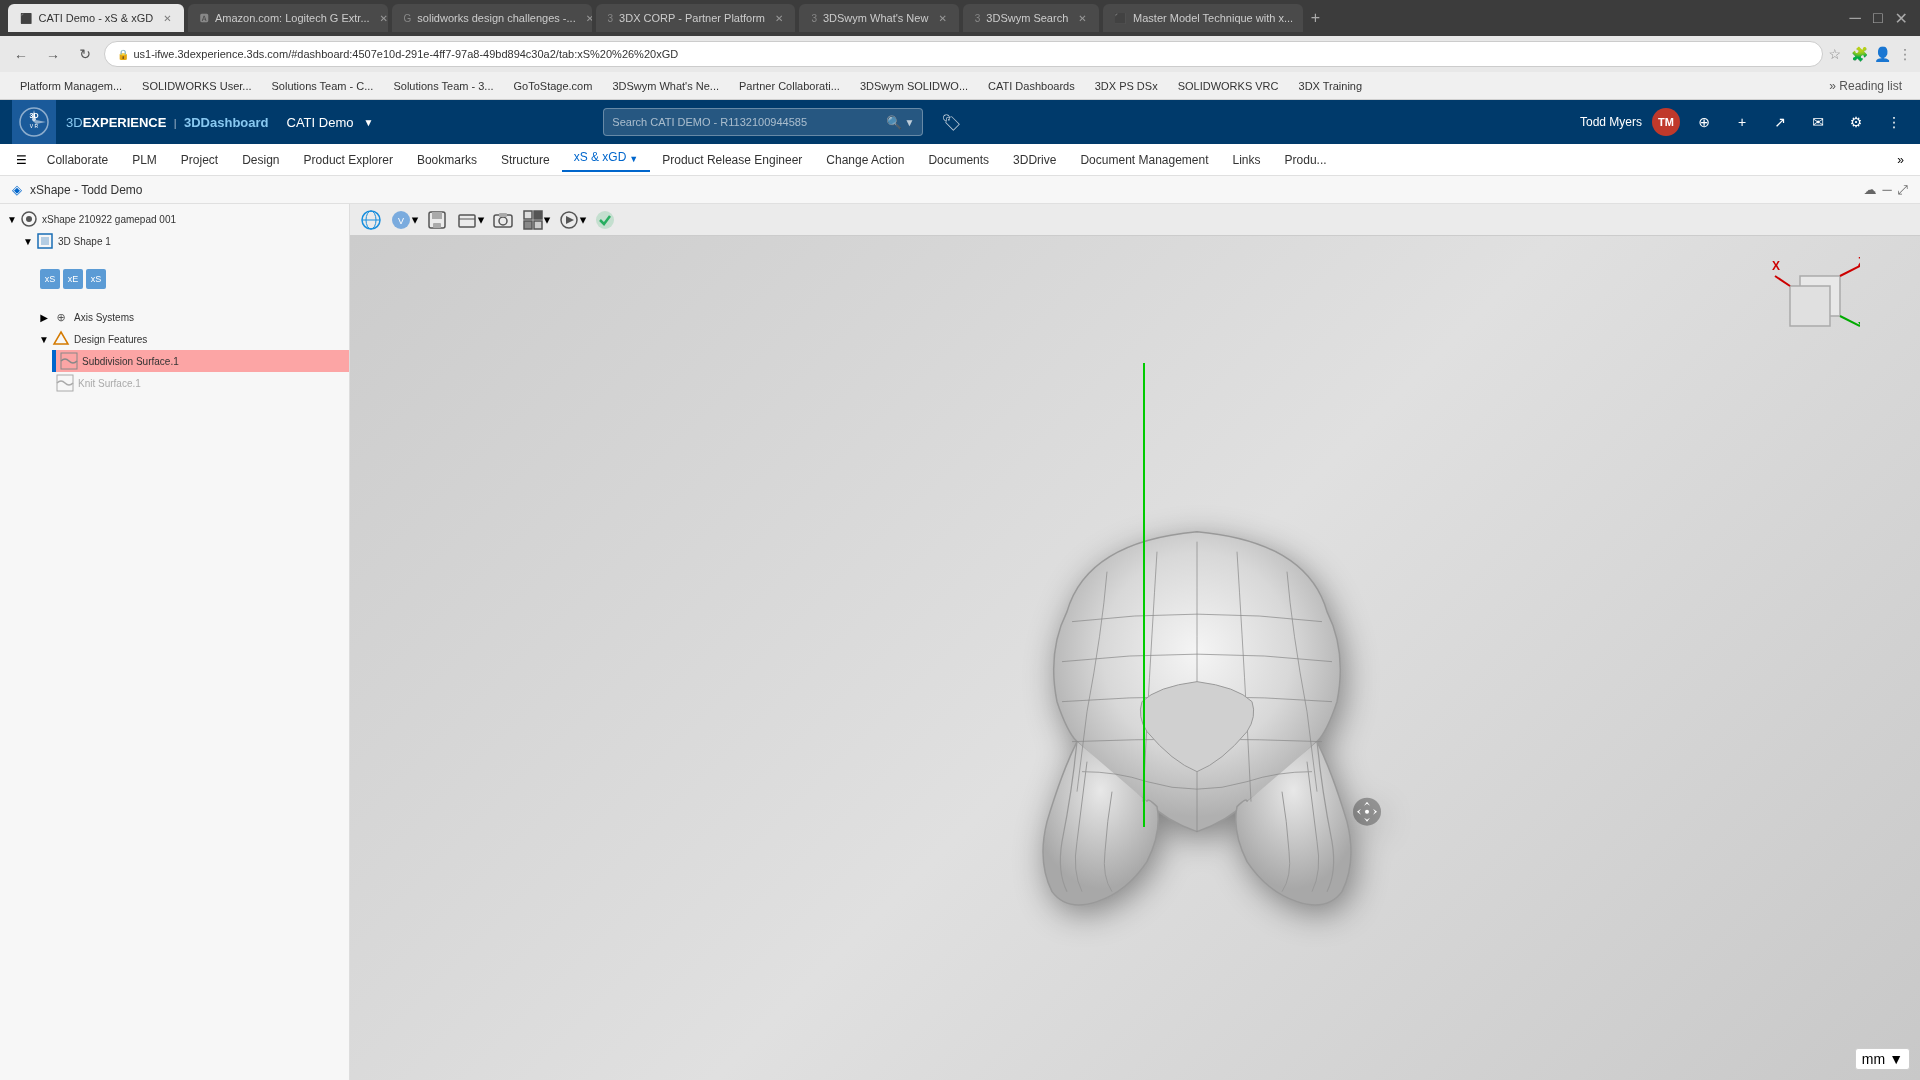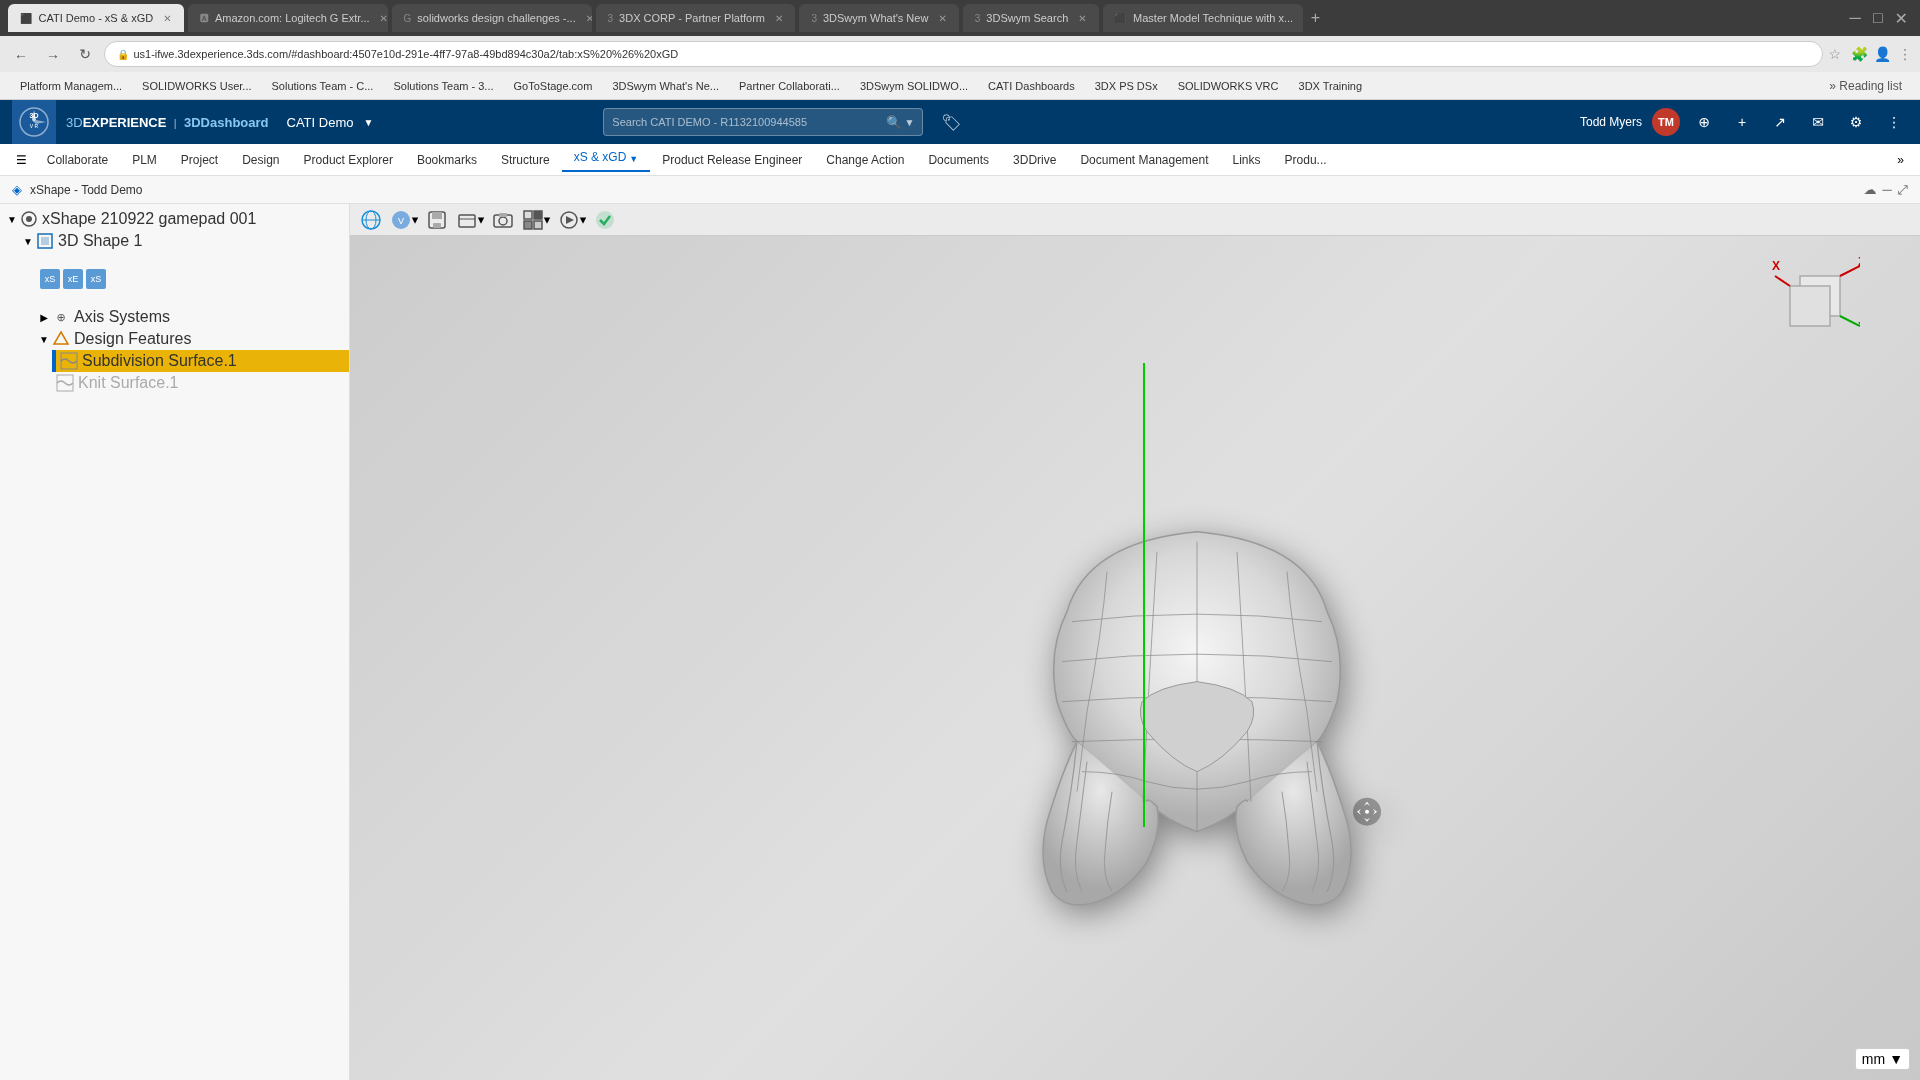--- a/index.html
+++ b/index.html
@@ -42,24 +42,24 @@
     
     .sidebar { width: 350px; background: #f7f7f7; border-right: 1px solid #ddd; display: flex; flex-direction: column; flex-shrink: 0; }
     .sidebar-toolbar { height: 36px; display: flex; align-items: center; padding: 0 8px; gap: 4px; border-bottom: 1px solid #e0e0e0; }
     .sidebar-btn { width: 24px; height: 24px; display: flex; align-items: center; justify-content: center; cursor: pointer; border: 1px solid transparent; border-radius: 2px; font-size: 12px; }
     .find-input { flex: 1; height: 22px; border: 1px solid #ccc; border-radius: 2px; padding: 0 6px; font-size: 11px; }
     .sidebar-label { font-size: 12px; color: #333; font-weight: 500; padding: 0 4px; }
 
     
     .tree-container { flex: 1; overflow-y: auto; padding: 4px 0; }
     .tree-item { display: flex; align-items: center; padding: 2px 8px; cursor: pointer; min-height: 22px; }
-    .tree-item.selected { background: #eab308; }
+    .tree-item.selected { background: #fca5a5; }
     .tree-expand { width: 16px; height: 16px; display: flex; align-items: center; justify-content: center; font-size: 10px; cursor: pointer; flex-shrink: 0; }
     .tree-icon { width: 18px; height: 18px; display: flex; align-items: center; justify-content: center; flex-shrink: 0; }
-    .tree-text { font-size: 16px; color: #333; margin-left: 4px; }
+    .tree-text { font-size: 10px; color: #333; margin-left: 4px; }
     .tree-small-icon { width: 20px; height: 20px; background: #5b9bd5; border-radius: 2px; display: flex; align-items: center; justify-content: center; color: white; font-size: 9px; cursor: pointer; }
 
     
     .main-viewport { flex: 1; background: #d8d8d8; position: relative; display: flex; flex-direction: column; }
     .viewport-toolbar { height: 32px; display: flex; align-items: center; padding: 0 8px; gap: 4px; background: rgba(240,240,240,0.8); border-bottom: 1px solid #ccc; }
     .vp-btn { width: 26px; height: 26px; display: flex; align-items: center; justify-content: center; cursor: pointer; border: 1px solid transparent; border-radius: 2px; font-size: 13px; }
     .vp-btn.with-arrow { width: 32px; }
     .viewport-canvas { flex: 1; position: relative; background: linear-gradient(135deg, #cccccc 0%, #e0e0e0 50%, #c8c8c8 100%); overflow: hidden; }
 
     

